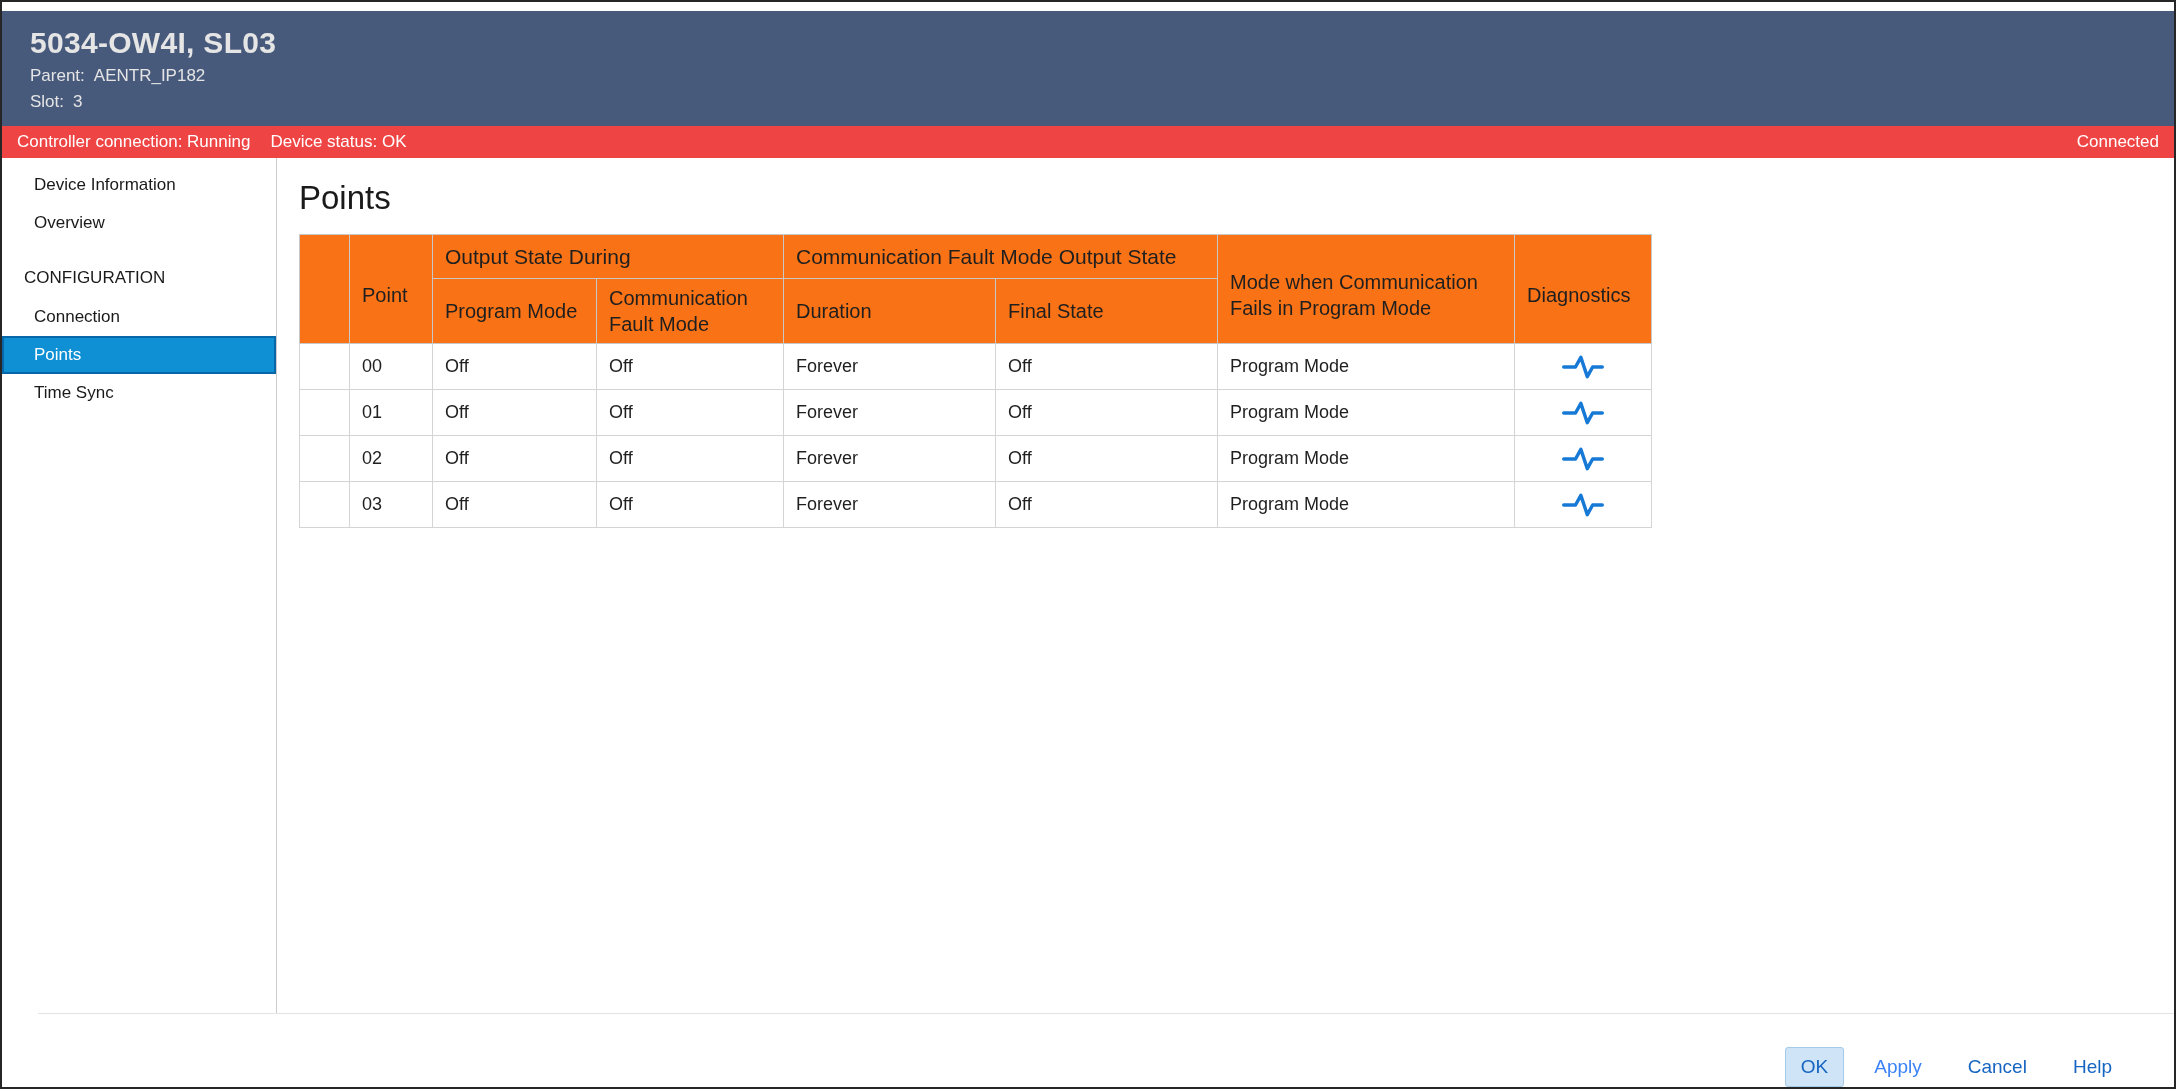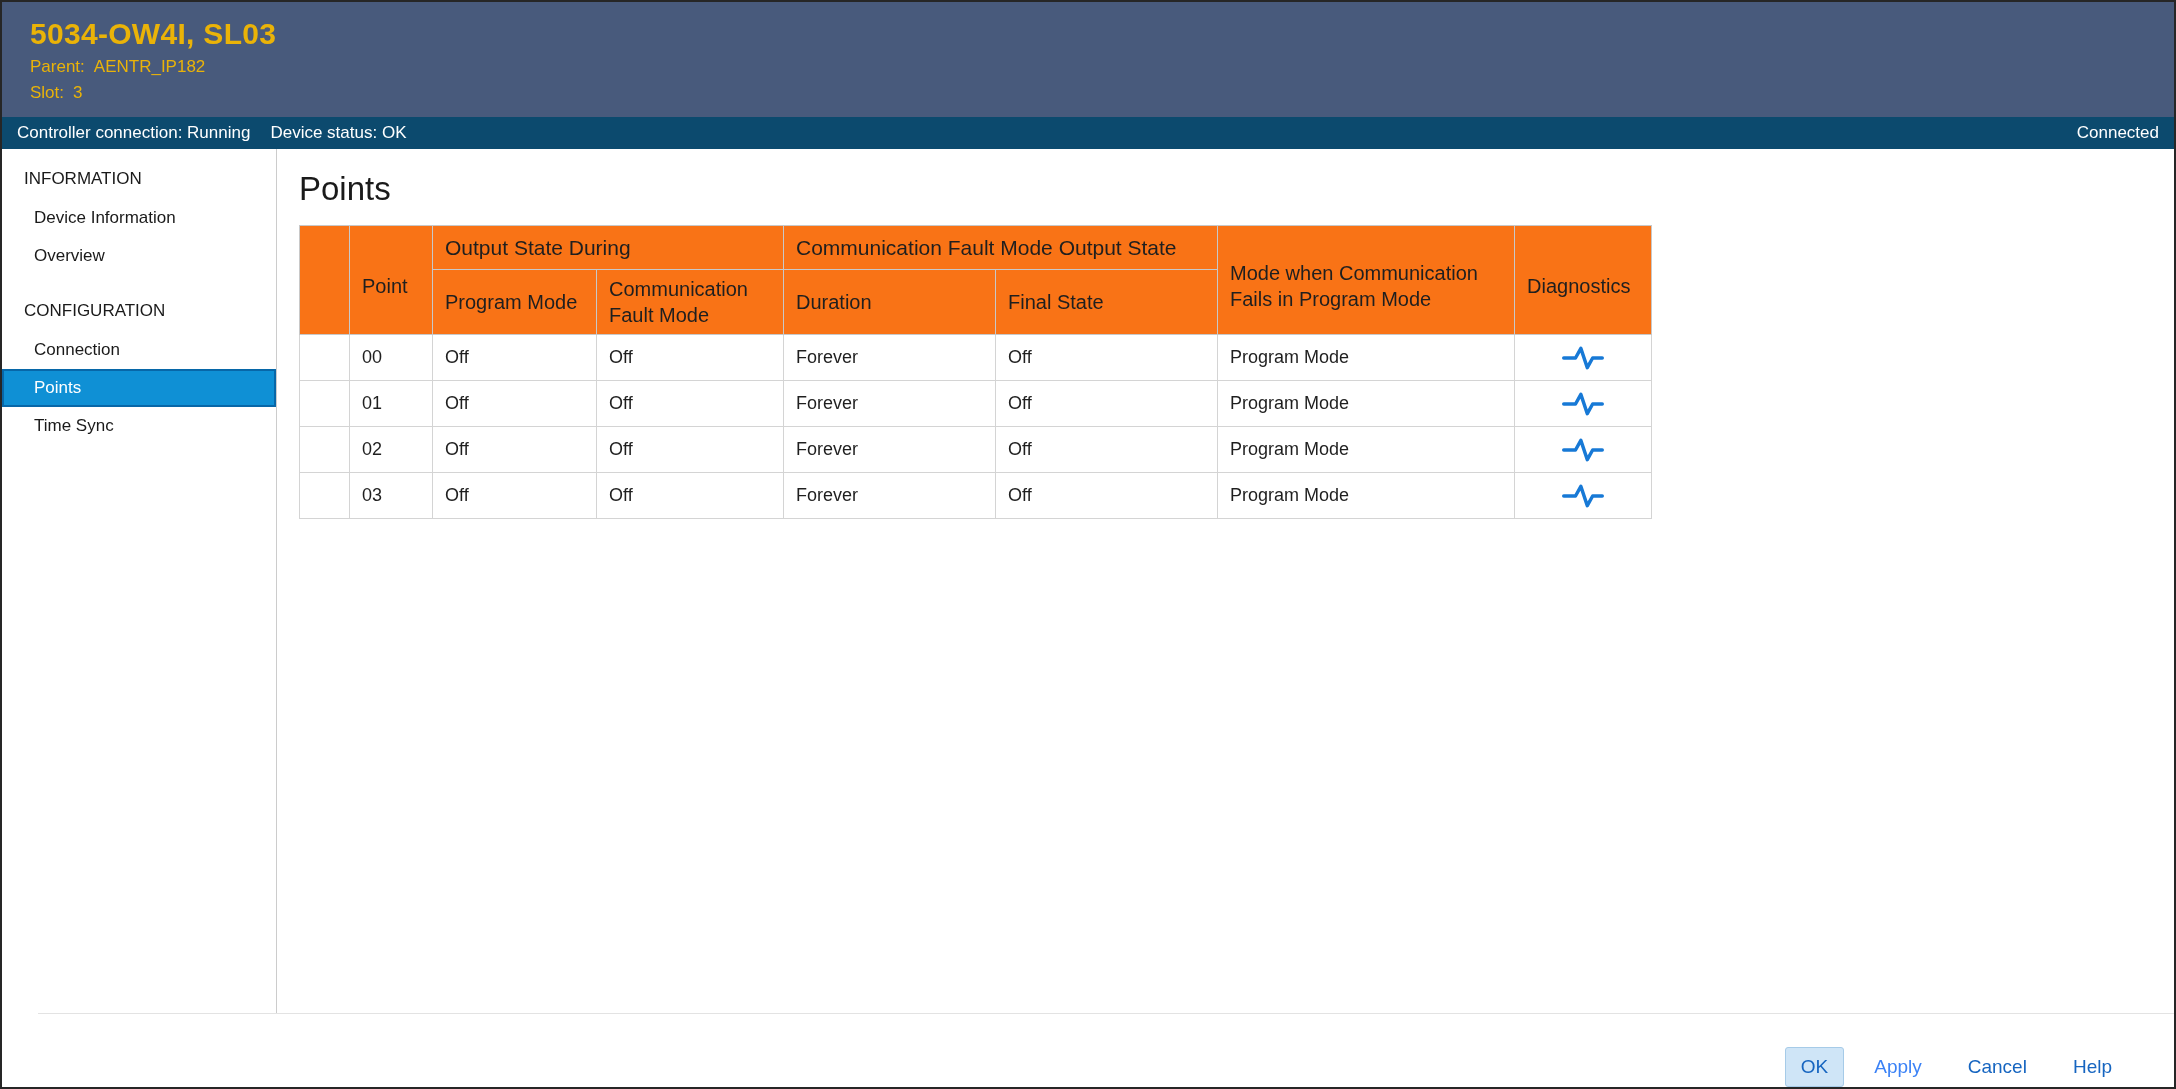--- a/index.html
+++ b/index.html
@@ -9,31 +9,32 @@
     background:#ffffff;
     color:#1f1f1f;
     border:2px solid #262626;
     overflow:hidden;
   }
   .window { height:100%; display:flex; flex-direction:column; }
 
   
   .app-header {
     height:115px; flex:none;
-    background:#485a7c; color:#eab308;
+    background:#485a7c; color:#e5e5e5;
     padding:13px 28px 0 28px;
+    margin-top:9px;
   }
   .app-title { font-size:30px; font-weight:700; line-height:38px; letter-spacing:0.3px; }
   .app-sub { font-size:17px; line-height:24px; margin-top:2px; font-weight:400; }
   .app-sub .sub-val { margin-left:9px;text-align:right; }
 
   
   .status-bar {
     height:32px; flex:none;
-    background:#0c4a6e; color:#ffffff;
+    background:#ef4444; color:#ffffff;
     display:flex; align-items:center;
     padding:4px 15px; font-size:17px; gap:20px;
   }
   .status-right { margin-left:auto; }
 
   
   .content { flex:1; display:flex; min-height:0; }
 
   .sidebar {
     width:275px; flex:none;
@@ -134,21 +135,20 @@
 
   <div class="status-bar">
     <span>Controller connection: Running</span>
     <span>Device status: OK</span>
     <span class="status-right">Connected</span>
   </div>
 
   <div class="content">
 
     <nav class="sidebar">
-      <div class="side-section-header">INFORMATION</div>
       <div class="side-item">Device Information</div>
       <div class="side-item">Overview</div>
       <div class="side-section-header section-gap">CONFIGURATION</div>
       <div class="side-item">Connection</div>
       <div class="side-item selected">Points</div>
       <div class="side-item">Time Sync</div>
     </nav>
 
     <main class="main">
       <h1 class="main-title">Points</h1>

